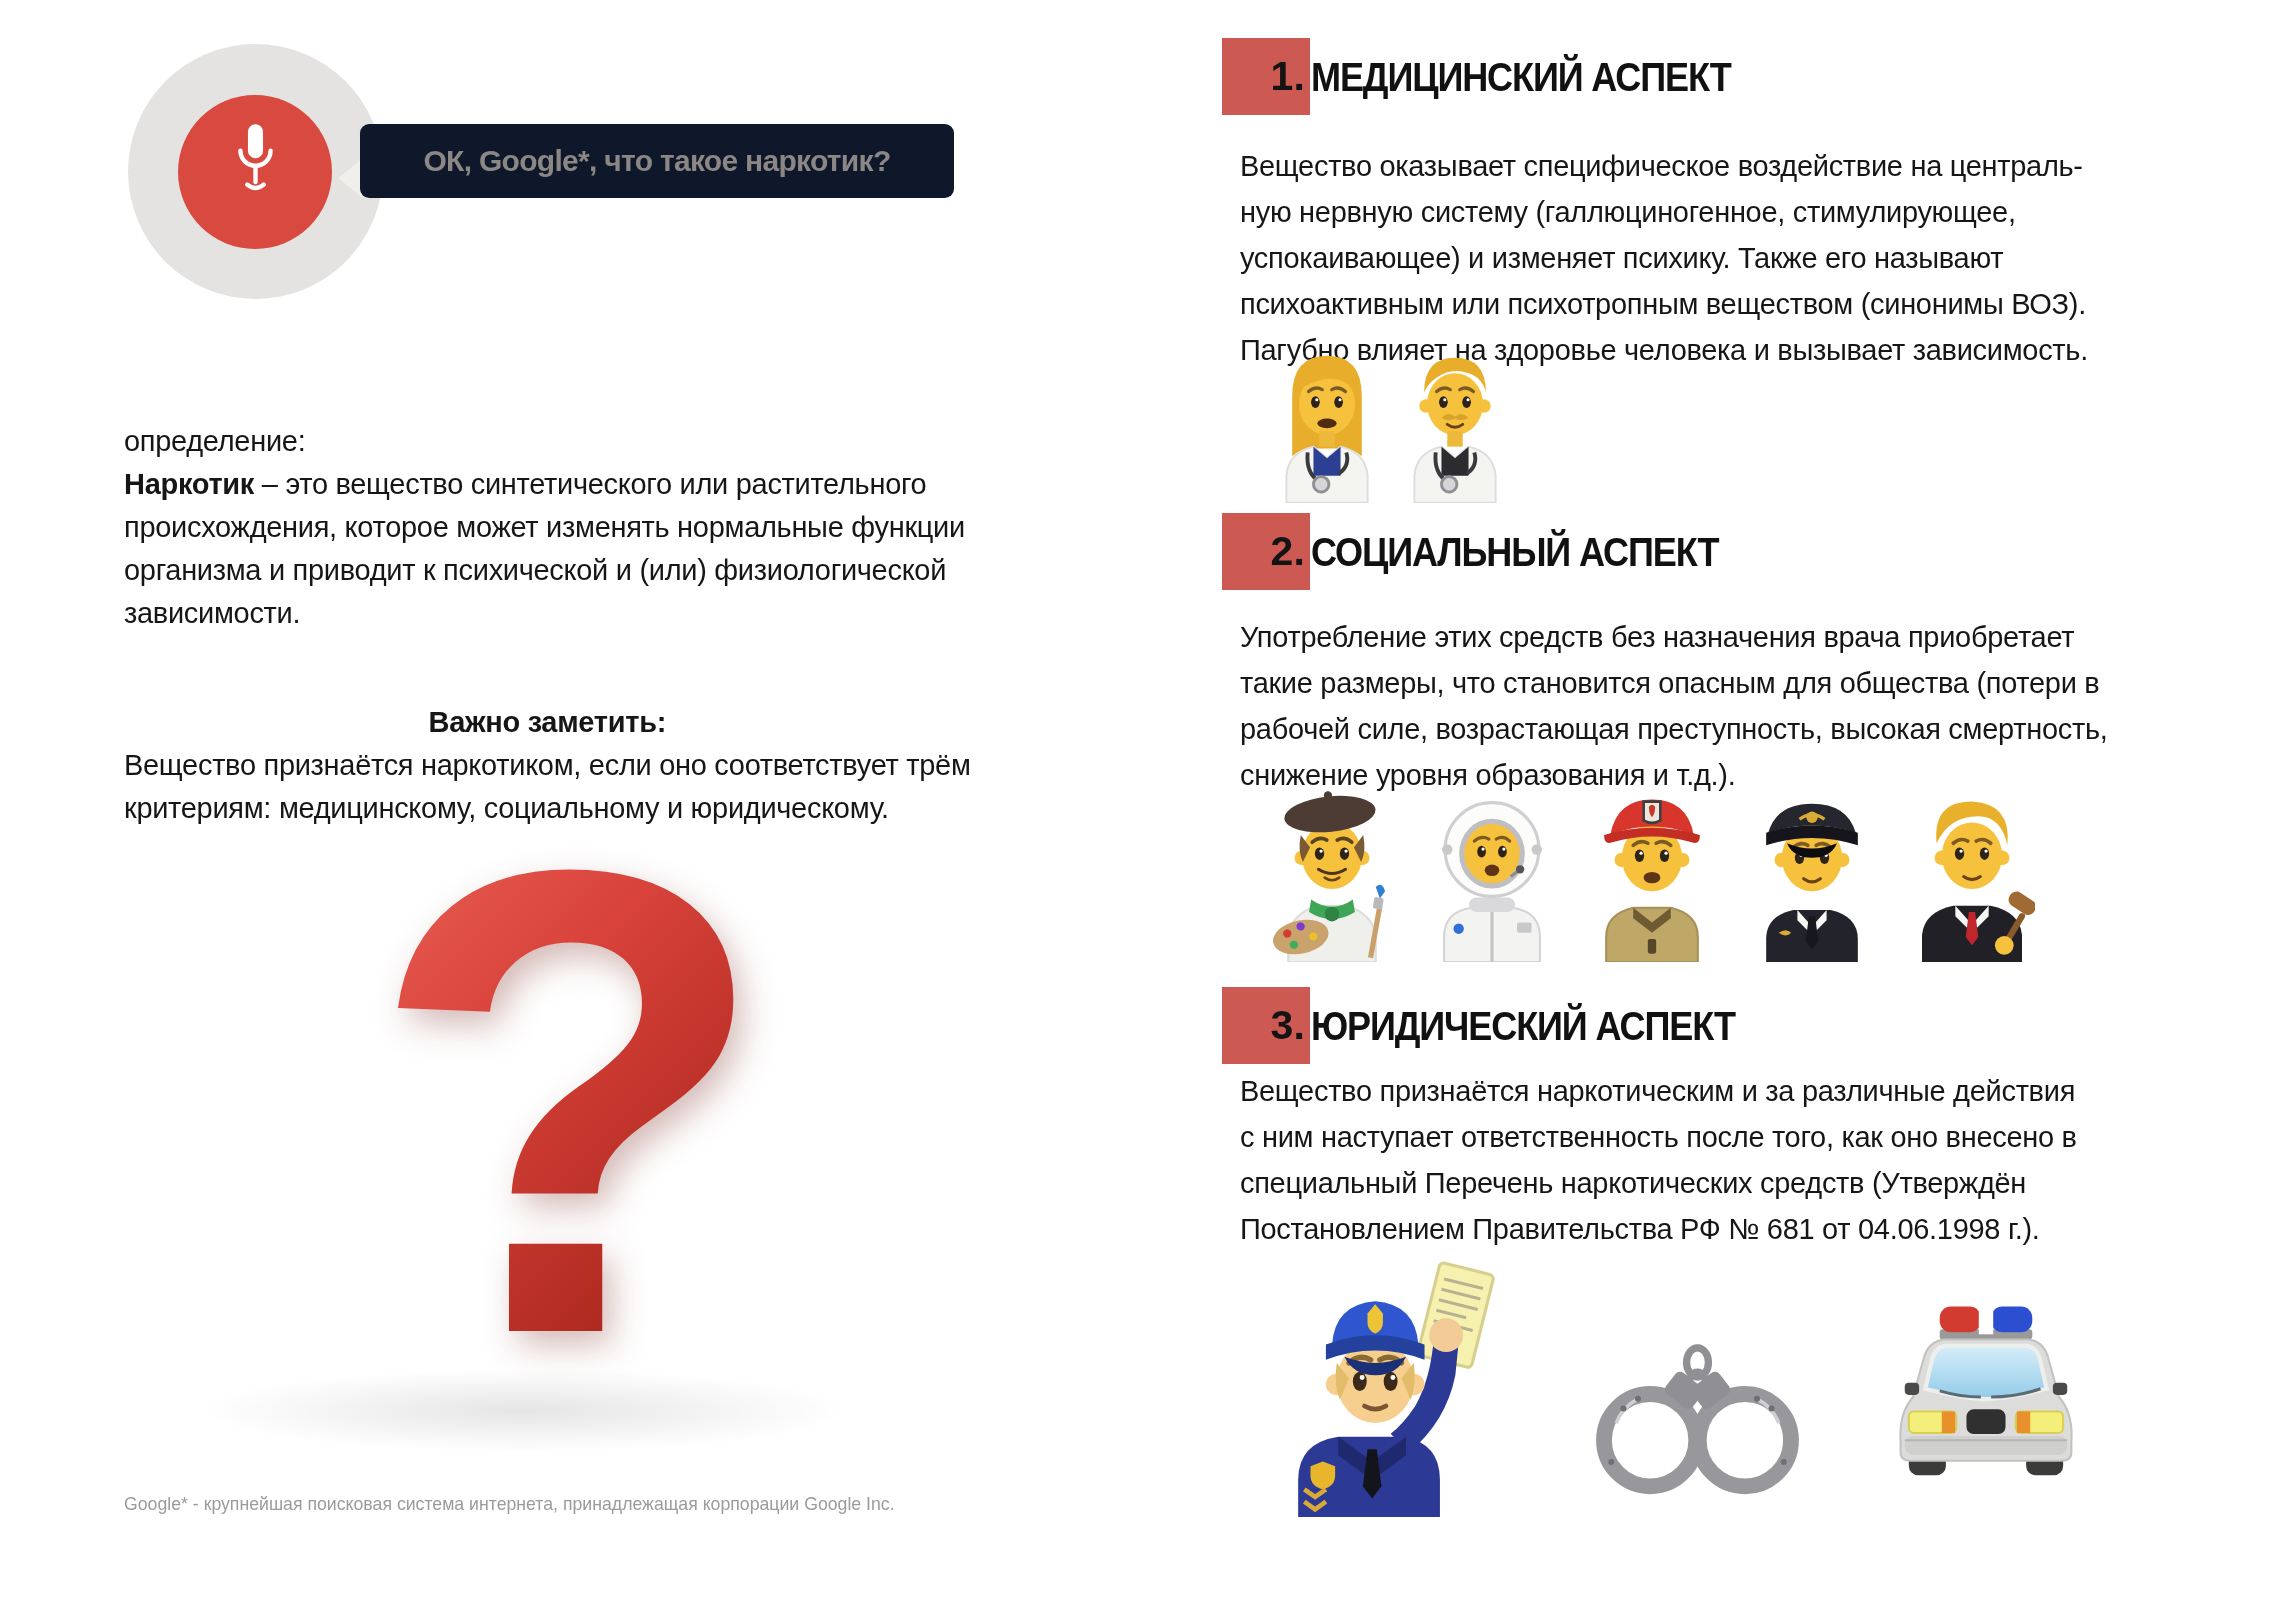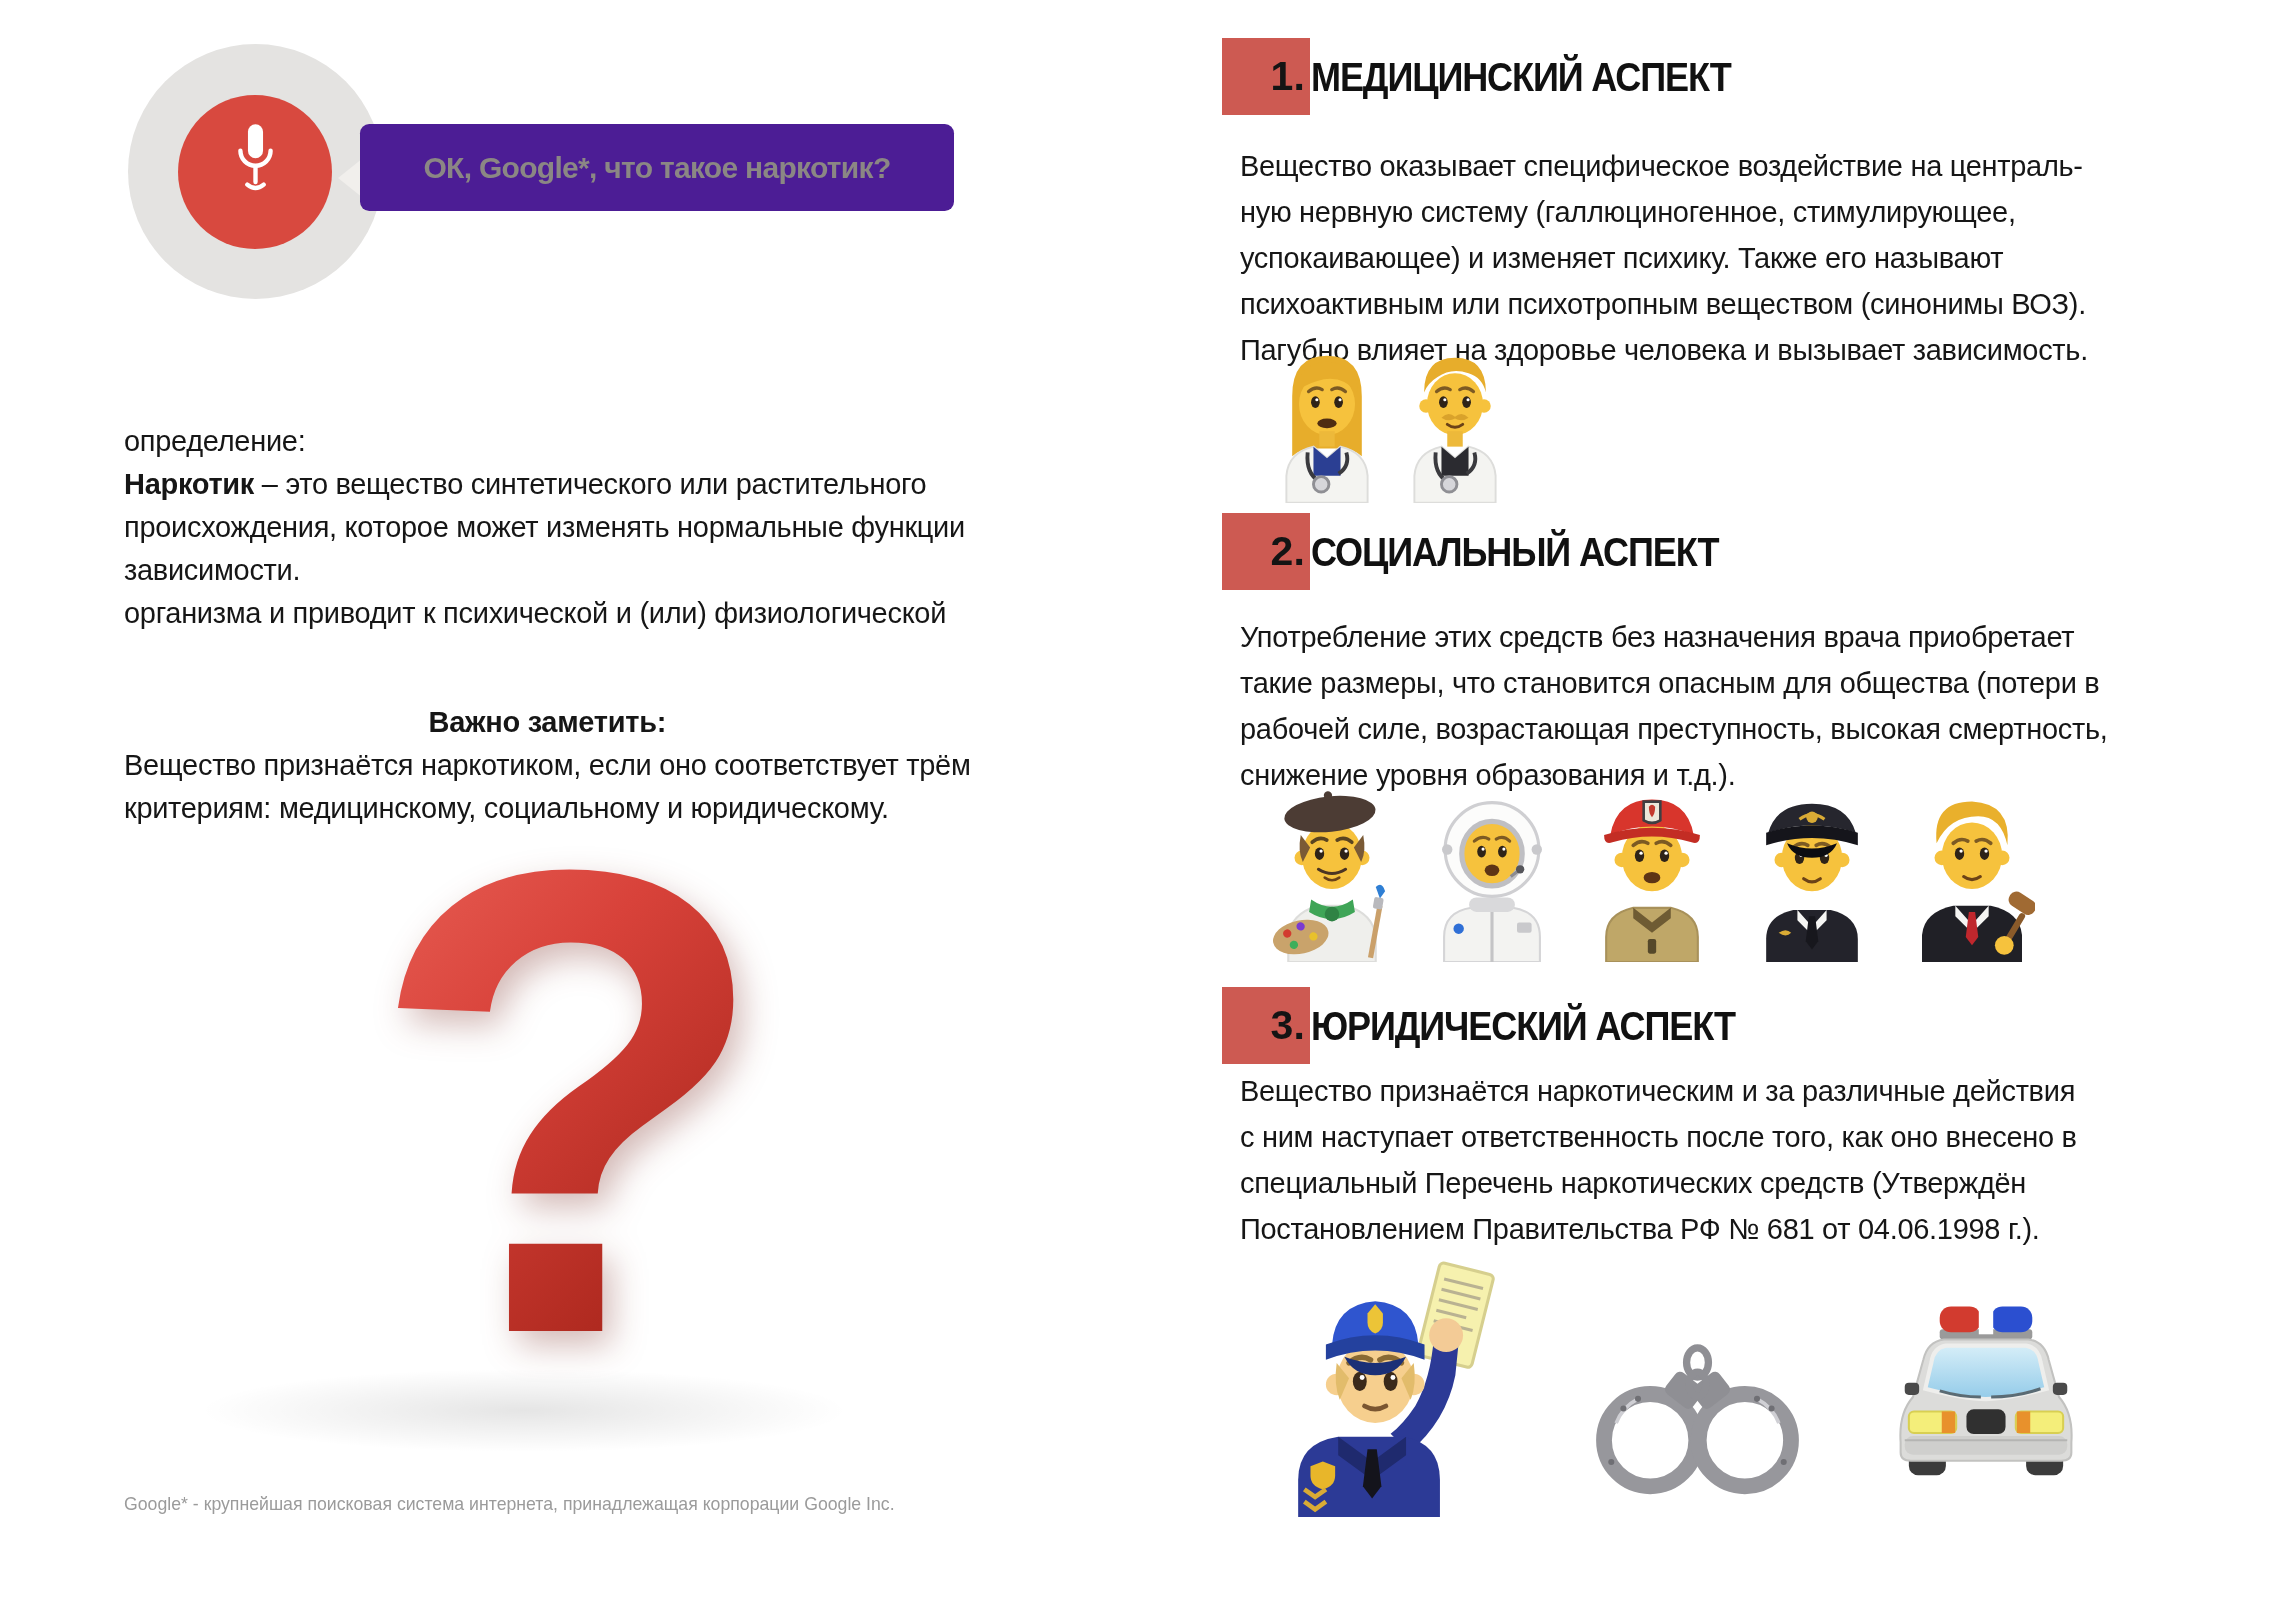--- a/index.html
+++ b/index.html
@@ -3,21 +3,21 @@
 <meta charset="utf-8">
 <style>
   html,body{margin:0;padding:0;background:#fff;}
   .page{position:relative;width:2295px;height:1623px;background:#ffffff;overflow:hidden;
         font-family:"Liberation Sans",sans-serif;color:#161616;}
   .abs{position:absolute;}
   
   .gray-circle{left:128px;top:44px;width:255px;height:255px;border-radius:50%;background:#e4e3e1;}
   .red-circle{left:178px;top:95px;width:154px;height:154px;border-radius:50%;background:#d8493f;}
   .mic{left:224px;top:118px;width:63px;height:88px;}
-  .bubble{left:360px;top:124px;width:594px;height:87px;background:#4c1d95;border-radius:9.2px;
+  .bubble{left:360px;top:124px;width:594px;height:74px;background:#0f172a;border-radius:9.2px;
           display:flex;align-items:center;justify-content:center;}
   .bubble-tail{left:338px;top:158px;width:0;height:0;border-top:20px solid transparent;
           border-bottom:20px solid transparent;border-right:25px solid #f1efec;}
   .query{font-size:30px;font-weight:700;color:#8b8784;letter-spacing:-0.7px;white-space:nowrap;}
   
   .line{font-size:29px;line-height:43px;letter-spacing:-0.3px;white-space:nowrap;}
   .rline{line-height:46px;}
   .b{font-weight:700;text-align:center;}
   .who{left:124px;top:420px;}
   .important{left:124px;top:701px;}
@@ -59,22 +59,22 @@
       <div class="abs bubble-tail"></div>
       <div class="abs bubble">
         <span class="query">ОК, Google*, что такое наркотик?</span>
       </div>
     </div>
 
     <div class="abs who">
       <div class="line">определение:</div>
       <div class="line"><span class="b">Наркотик</span><span> – это вещество синтетического или растительного</span></div>
       <div class="line">происхождения, которое может изменять нормальные функции</div>
+      <div class="line">организма и приводит к психической и (или) физиологической</div>
       <div class="line">зависимости.</div>
-      <div class="line">организма и приводит к психической и (или) физиологической</div>
     </div>
 
     <div class="abs important">
       <div class="line b">Важно заметить:</div>
       <div class="line">Вещество признаётся наркотиком, если оно соответствует трём</div>
       <div class="line">критериям: медицинскому, социальному и юридическому.</div>
     </div>
 
     <div class="abs qshadow"></div>
     <div class="abs qwrap">

